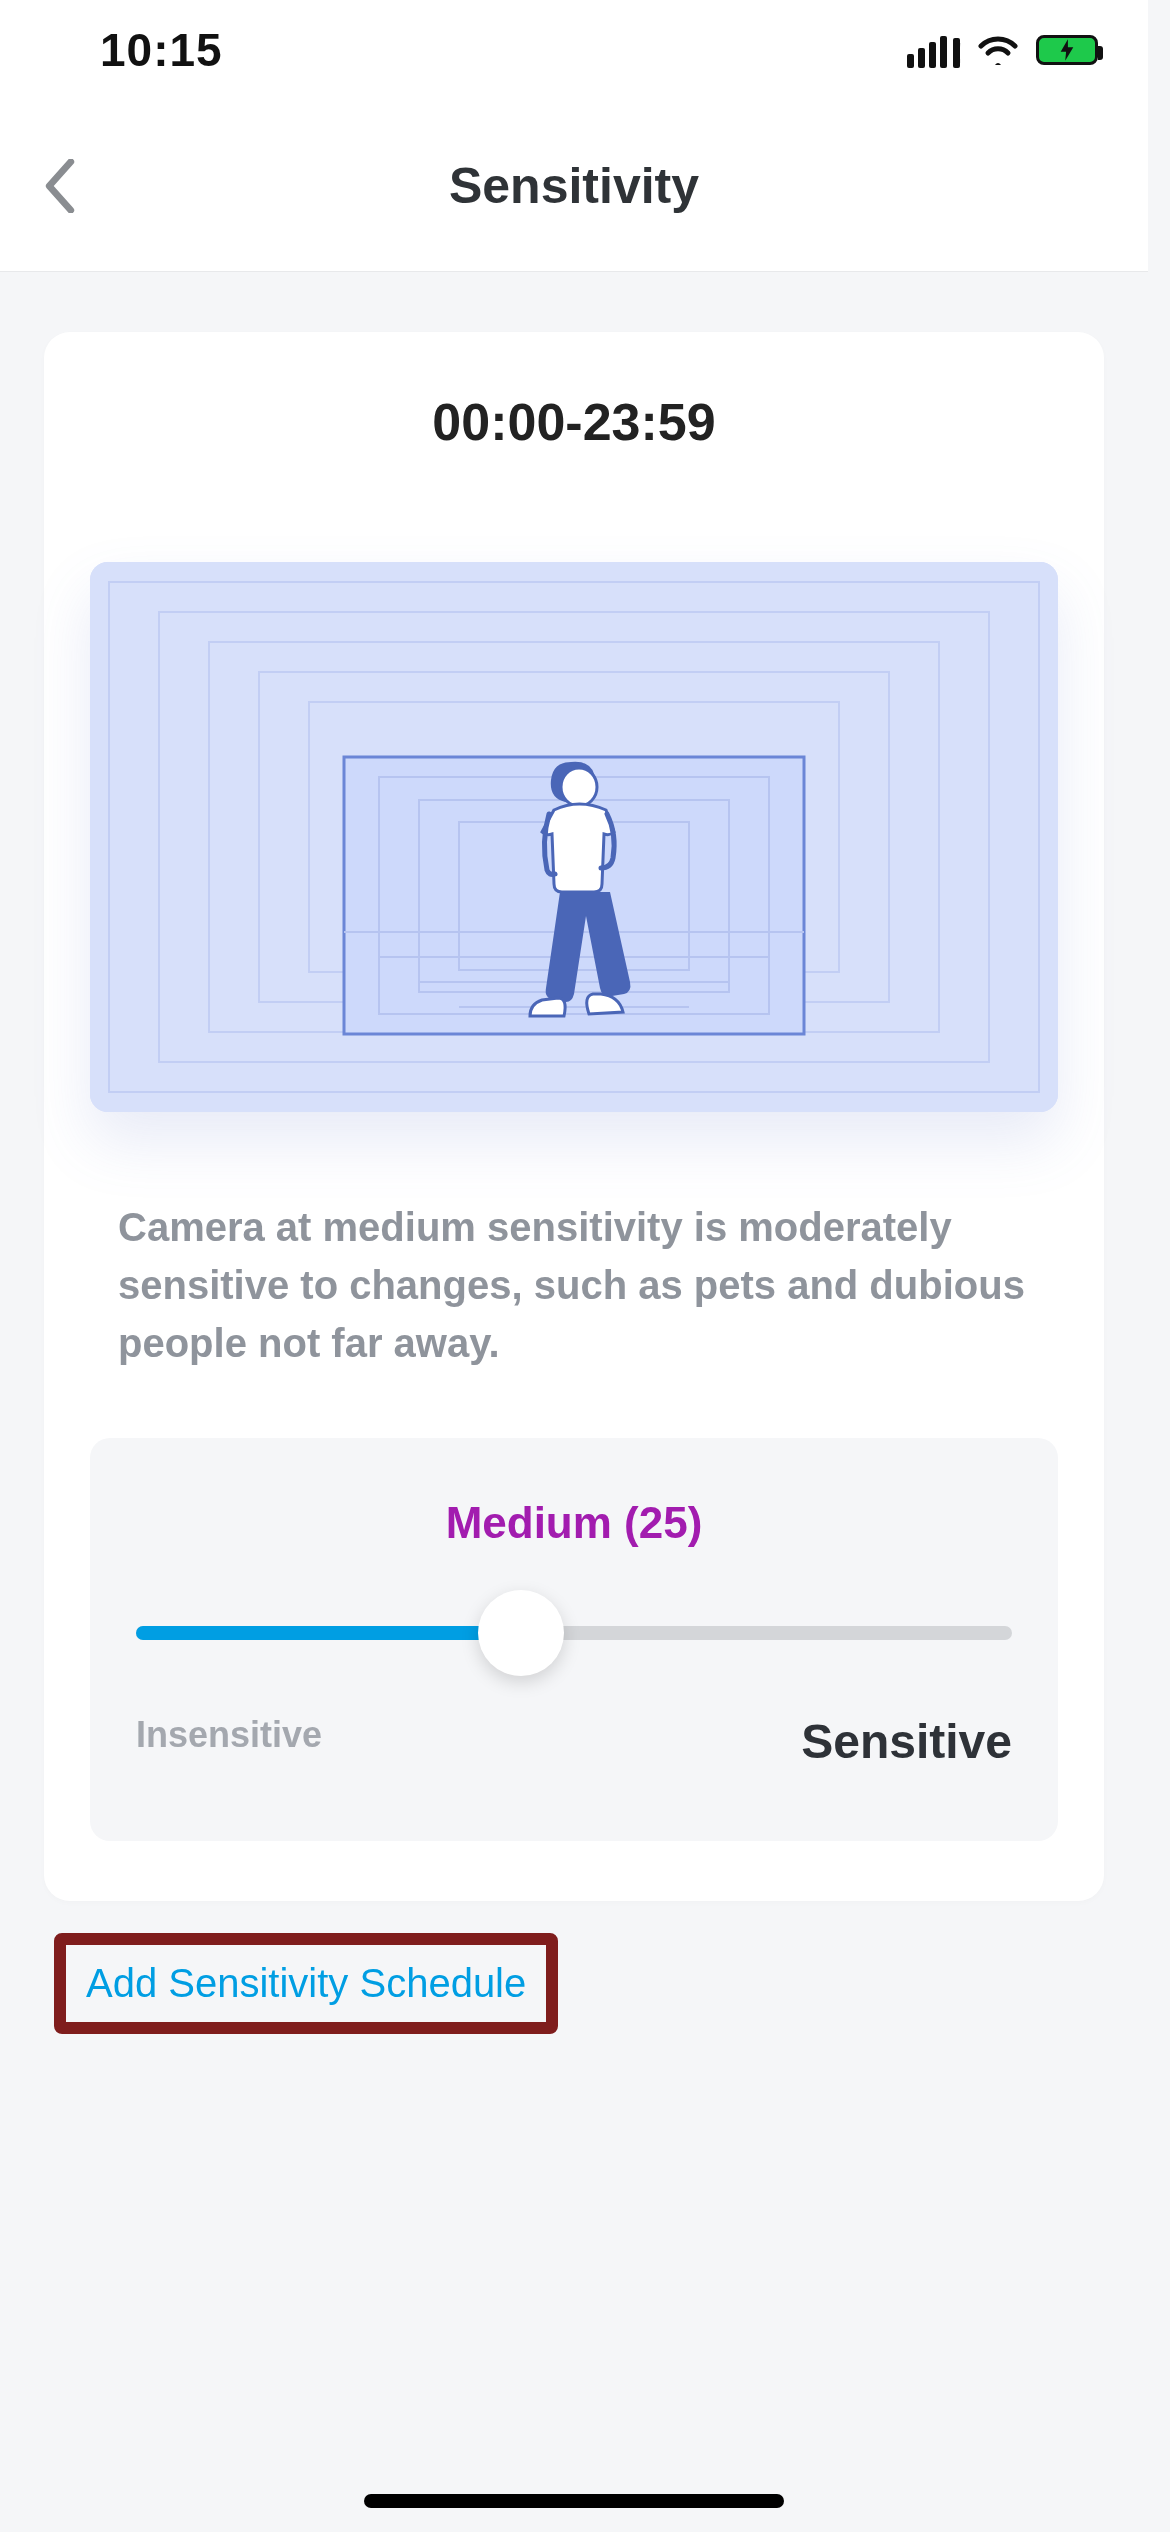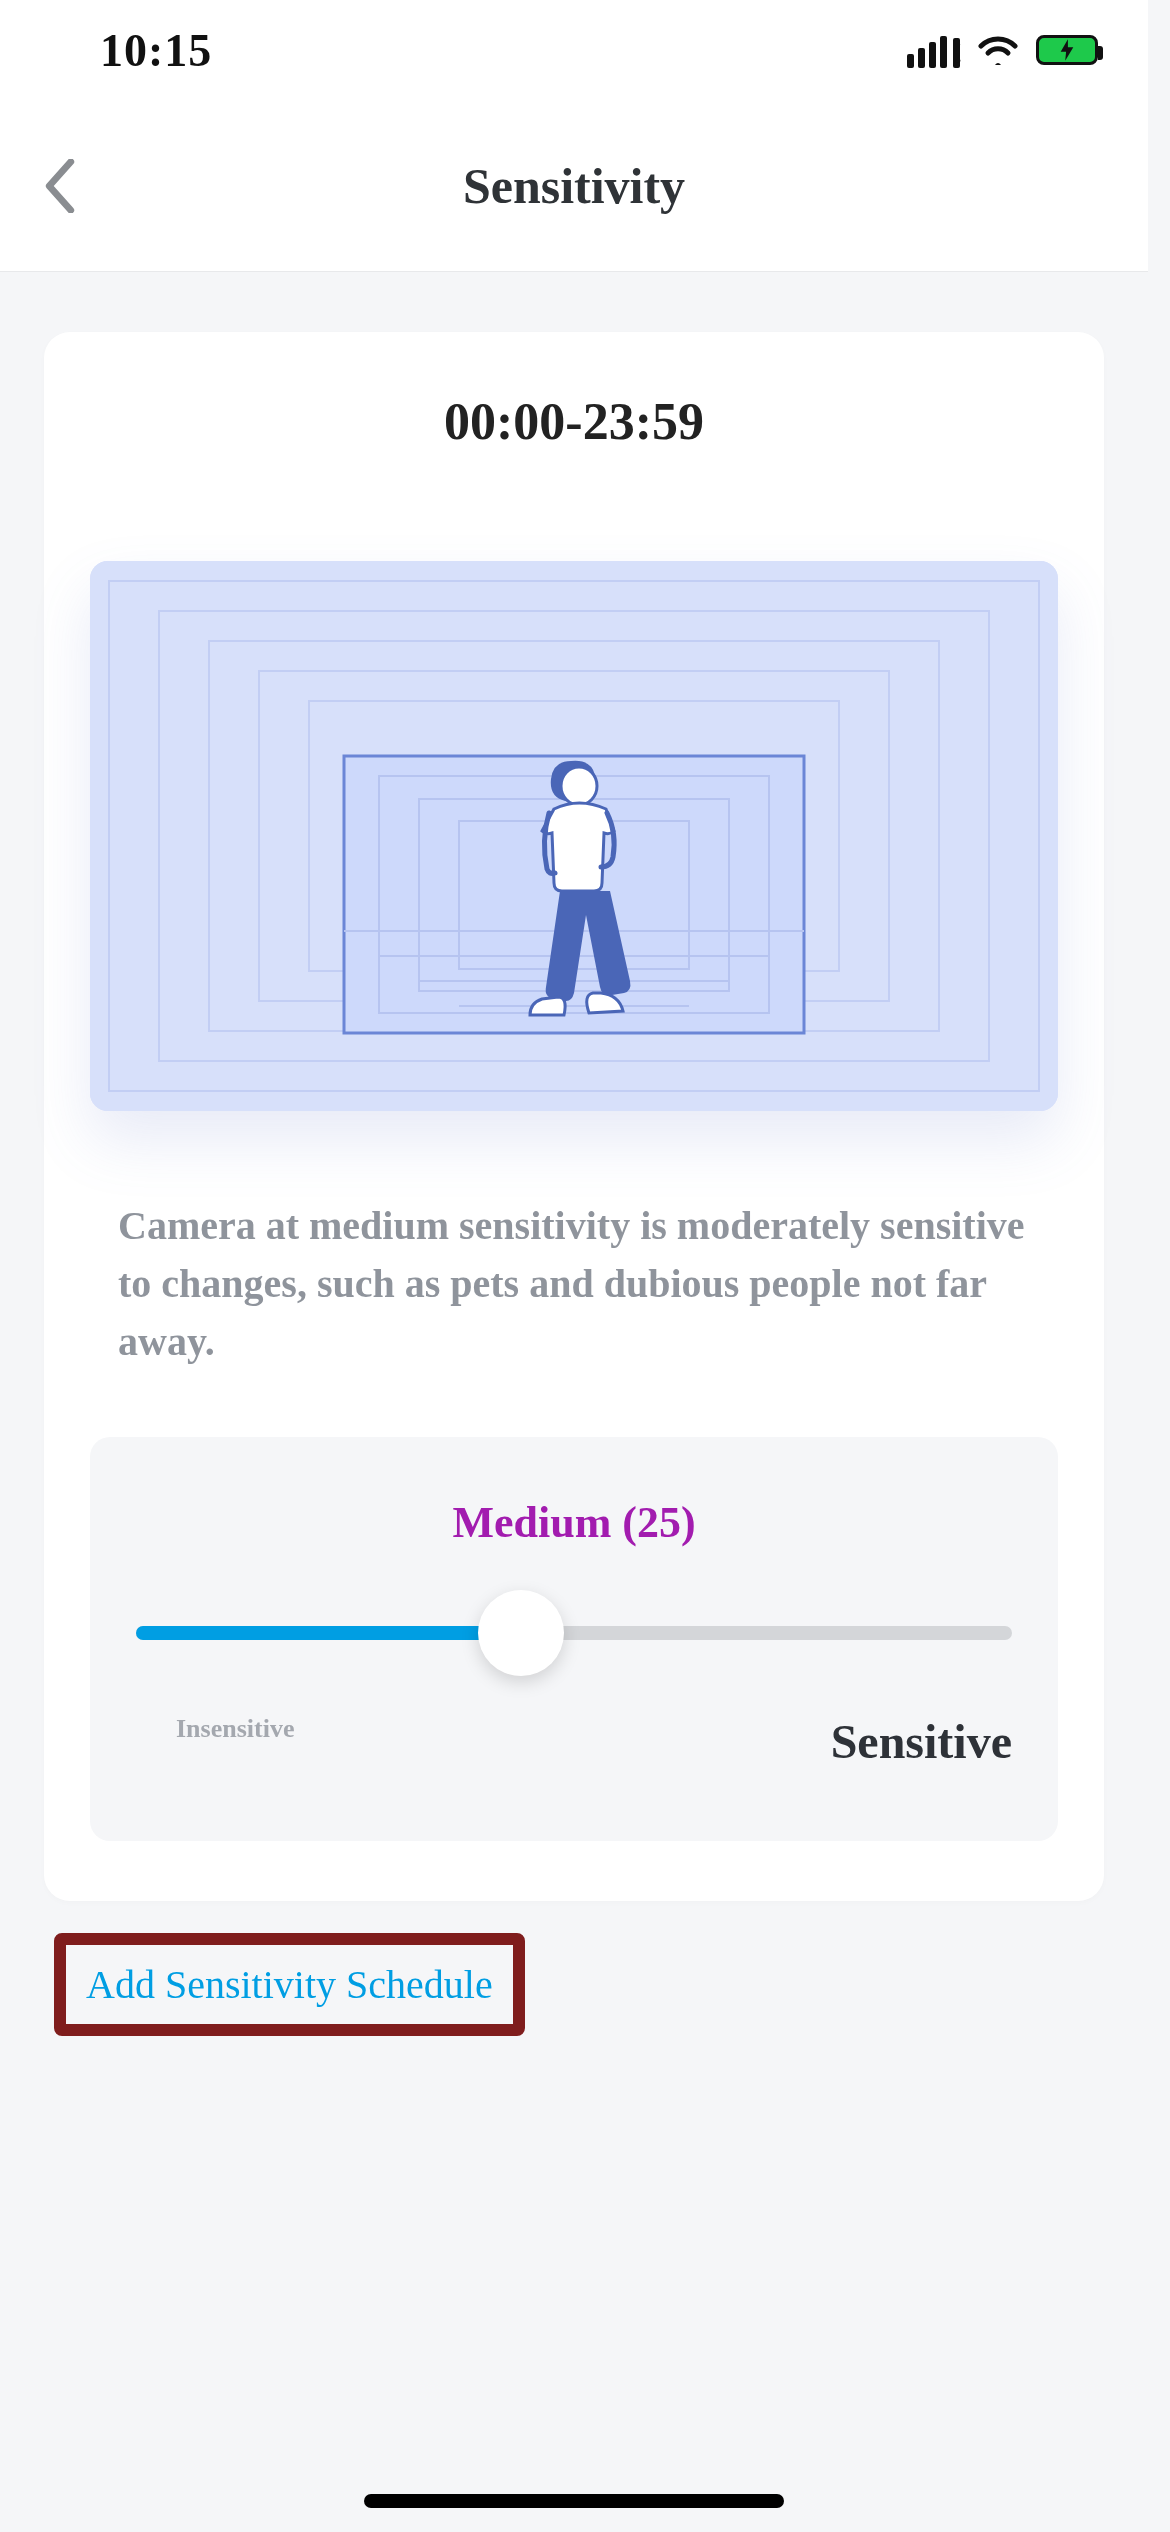--- a/index.html
+++ b/index.html
@@ -1,17 +1,17 @@
 <!DOCTYPE html>
 <html><head>
 <meta charset="utf-8">
 <style>
   * { box-sizing: border-box; margin: 0; padding: 0; }
   html, body { width: 1170px; height: 2532px; font-family: -apple-system, Helvetica, Arial, sans-serif; background: #f5f6f8; }
-  .screen { width: 1148px; height: 2532px; position: relative; background: #f5f6f8; overflow: hidden; font-family: Liberation Serif, serif; }
+  .screen { width: 1148px; height: 2532px; position: relative; background: #f5f6f8; overflow: hidden; }
 
   
   .status-bar { background:#fff; height: 100px; display:flex; align-items:center; justify-content:space-between; padding: 0 50px 0 100px; }
   .status-time { font-size: 46px; font-weight: 700; color:#111; letter-spacing: 1px; }
   .status-right { display:flex; align-items:center; gap: 18px; }
   .cell-icon { display:flex; align-items:flex-end; gap:4px; height:36px; }
   .cell-icon span { width:7px; background:#111; border-radius:2px; display:inline-block; }
   .cell-icon span:nth-child(1){ height:14px;} .cell-icon span:nth-child(2){ height:20px;}
   .cell-icon span:nth-child(3){ height:26px;} .cell-icon span:nth-child(4){ height:32px;}
   .cell-icon .excl { font-size:30px; font-weight:900; color:#111; margin-left:2px; line-height:1; align-self:flex-end; }
@@ -41,21 +41,21 @@
   .desc { margin-top: 86px; font-size:40px; line-height:1.45; font-weight:600; color:#8f949c;margin-left:28px; }
 
   
   .slider-box { margin-top: 66px; background:#f5f6f8; border-radius:20px; padding: 60px 46px 72px 46px; }
   .slider-title { text-align:center; font-size:44px; font-weight:600; color:#a21caf; }
   .slider-track-wrap { position:relative; margin-top: 50px; height:70px; }
   .slider-track { position:absolute; top:50%; left:0; right:0; transform:translateY(-50%); height:14px; background:#d4d6d9; border-radius:7px; }
   .slider-fill { position:absolute; top:50%; left:0; transform:translateY(-50%); height:14px; background:#009ee3; border-radius:7px; width:44%; }
   .slider-thumb { position:absolute; top:50%; left:44%; transform:translate(-50%,-50%); width:86px; height:86px; background:#fff; border-radius:50%; box-shadow:0 6px 18px rgba(0,0,0,0.15); cursor:grab; }
   .slider-labels { display:flex; justify-content:space-between; margin-top: 46px; }
-  .slider-labels .ins { font-size:26px; font-weight:600; color:#a4a8af;margin-left:40px; }
+  .slider-labels .ins { font-size:36px; font-weight:600; color:#a4a8af; }
   .slider-labels .sen { font-size:48px; font-weight:700; color:#2e3238; }
 
   
   .add-link-wrap { margin-top: 32px; padding: 0 10px; }
   .add-link-box { display:inline-block; border:12px solid #7f1d1d; border-radius:8px; padding: 16px 20px; }
   .add-link { font-size:40px; font-weight:500; color:#009ee3; cursor:pointer; }
 
   
   .home-indicator { position:absolute; bottom:24px; left:50%; transform:translateX(-50%); width:420px; height:14px; background:#000; border-radius:7px; }
 </style>

